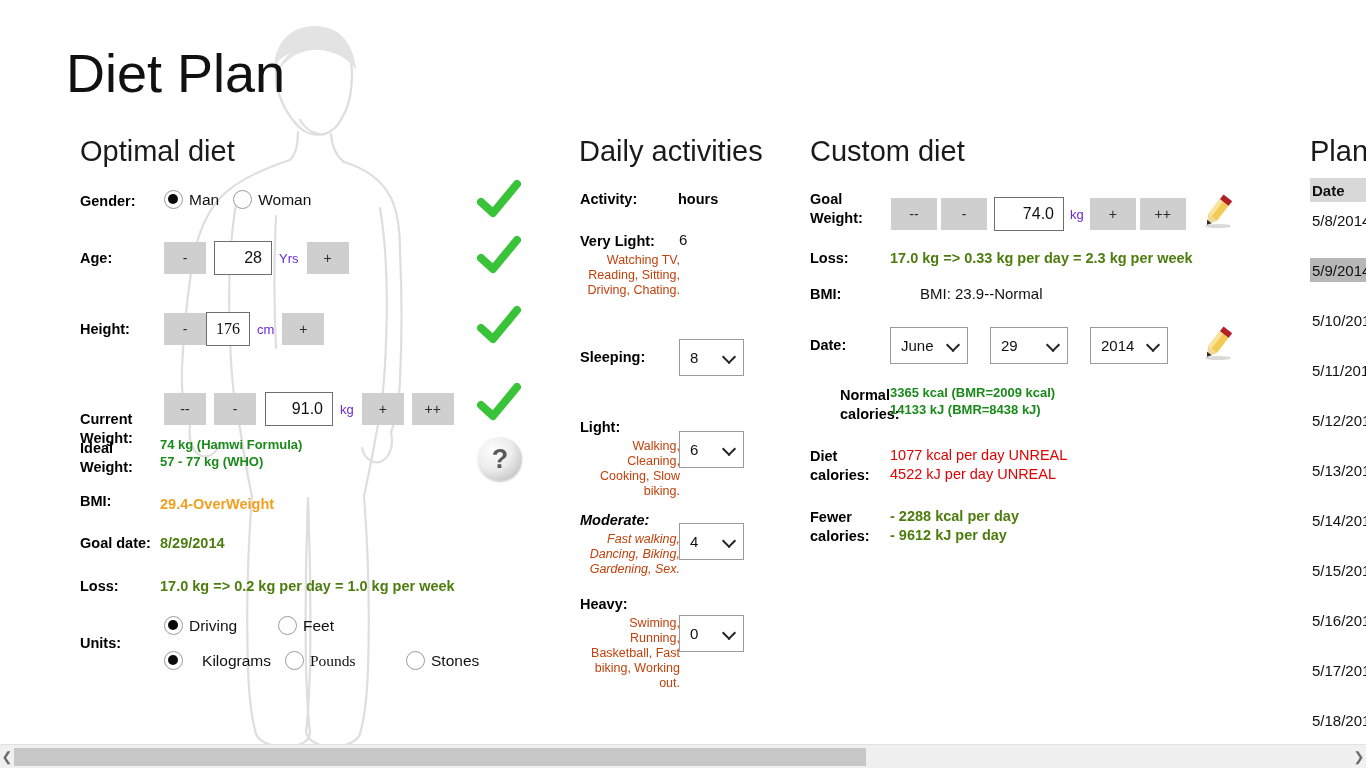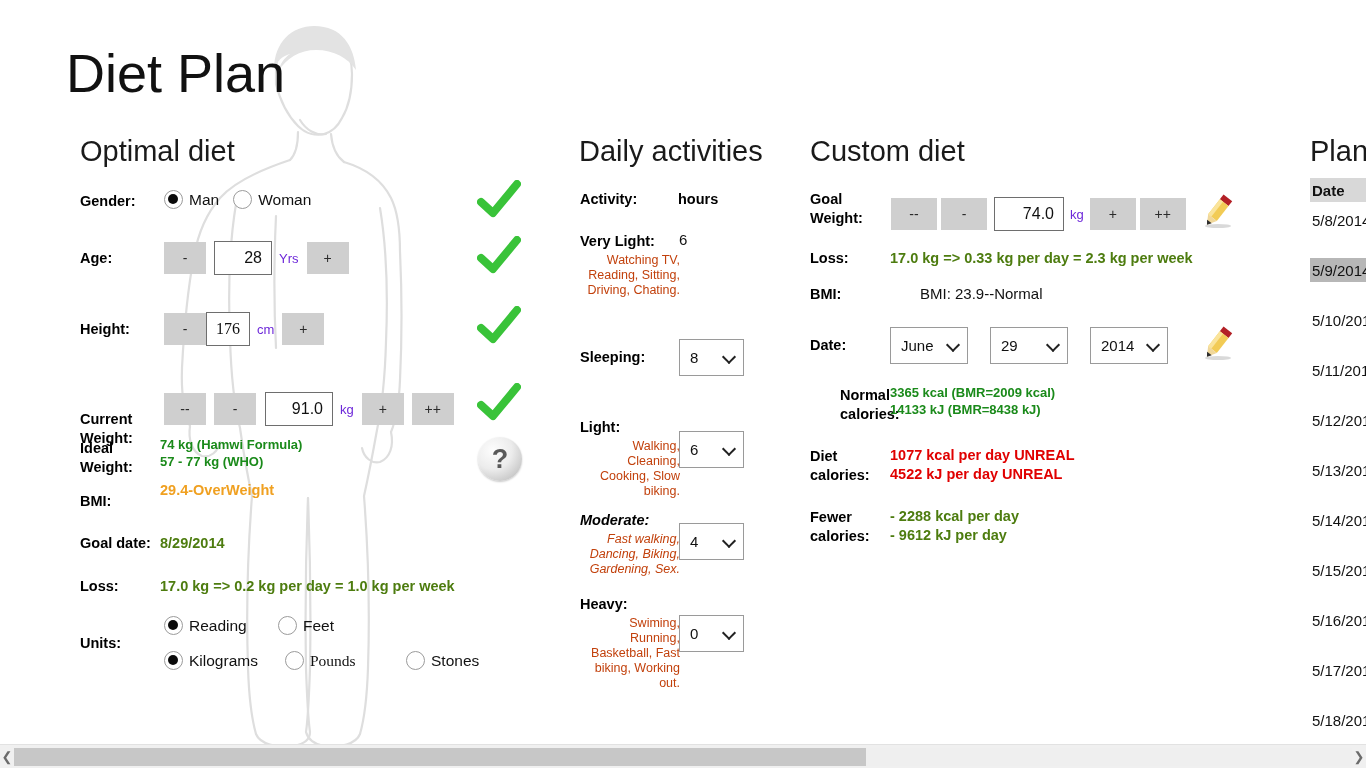--- a/index.html
+++ b/index.html
@@ -61,21 +61,21 @@
     font-size: 12.5px;
     font-weight: normal;
     color: #c2410c;
     line-height: 1.2;
     text-align: right;
   }
   .plain { font-size: 15px; font-weight: normal; color: #111; }
 
   
   .v-green { color: #1a8a1a; font-weight: bold; font-size: 13px; line-height: 1.3; }
-  .v-red   { color: #e00000; font-weight: bold; font-size: 14.5px; line-height: 1.3; }
+  .v-red   { color: #e00000; font-weight: normal; font-size: 14.5px; line-height: 1.3; }
   .v-dkred { color: #4d7c0f; font-weight: bold; font-size: 14.5px; line-height: 1.3; }
   .v-orange{ color: #f0a020; font-weight: bold; font-size: 14.5px; }
 
   
   .btn {
     display: inline-flex;
     align-items: center; justify-content: center;
     background: #cfcfcf;
     border: none;
     color: #2b2b2b;
@@ -336,47 +336,47 @@
   </div>
   <div class="panel" style="left:160px; top:437px;">
     <div class="v-green">74 kg (Hamwi Formula)</div>
     <div class="v-green">57 - 77 kg (WHO)</div>
   </div>
   <div class="qmark panel" style="left:478px; top:437px;">?</div>
 
   <div class="panel" style="left:80px; top:492px;">
     <span class="lbl">BMI:</span>
   </div>
-  <div class="panel v-orange" style="left:160px; top:482px;">29.4-OverWeight</div>
+  <div class="panel v-orange" style="left:160px; top:496px;">29.4-OverWeight</div>
 
   <div class="panel" style="left:80px; top:534px;">
     <span class="lbl">Goal date:</span>
   </div>
   <div class="panel v-dkred" style="left:160px; top:534px;">8/29/2014</div>
 
   <div class="panel" style="left:80px; top:577px;">
     <span class="lbl">Loss:</span>
   </div>
   <div class="panel v-dkred" style="left:160px; top:577px; white-space:nowrap;">17.0 kg =&gt; 0.2 kg per day = 1.0 kg per week</div>
 
   <div class="panel" style="left:80px; top:634px;">
     <span class="lbl">Units:</span>
   </div>
   <div class="panel radio-row" style="left:164px; top:616px;">
     <span class="radio on" style="width:100px;">
       <span class="dot"></span>
-      <span>Reading</span>
+      <span>Driving</span>
     </span>
     <span class="radio">
       <span class="dot"></span>
       <span>Feet</span>
     </span>
   </div>
   <div class="panel radio-row" style="left:164px; top:651px;">
-    <span class="radio on" style="width:107px;">
+    <span class="radio on" style="width:107px;justify-content:space-between;">
       <span class="dot"></span>
       <span>Kilograms</span>
     </span>
     <span class="radio" style="width:107px;font-family:Liberation Serif, serif;">
       <span class="dot"></span>
       <span>Pounds</span>
     </span>
     <span class="radio">
       <span class="dot"></span>
       <span>Stones</span>

